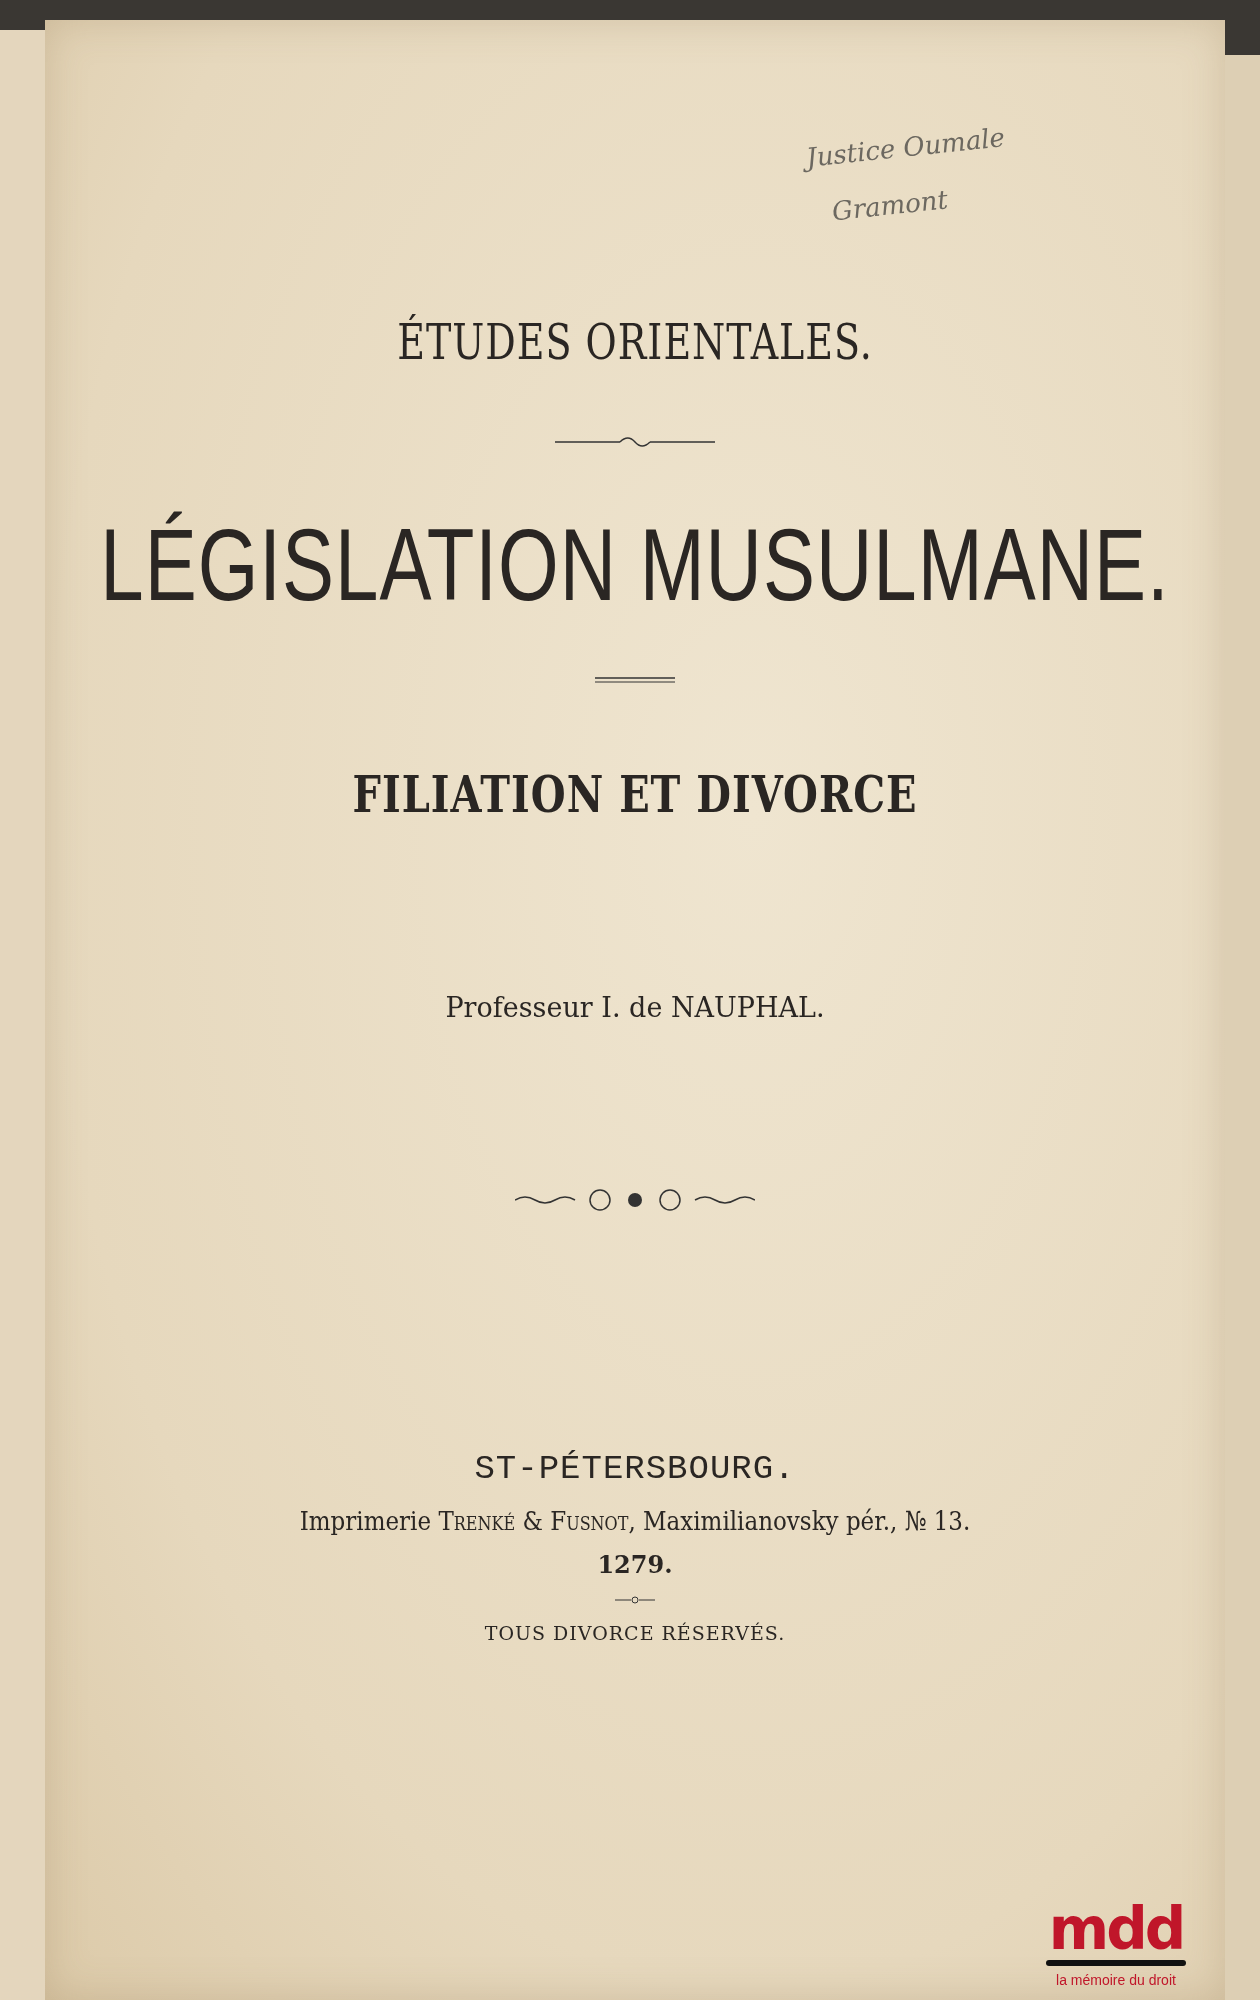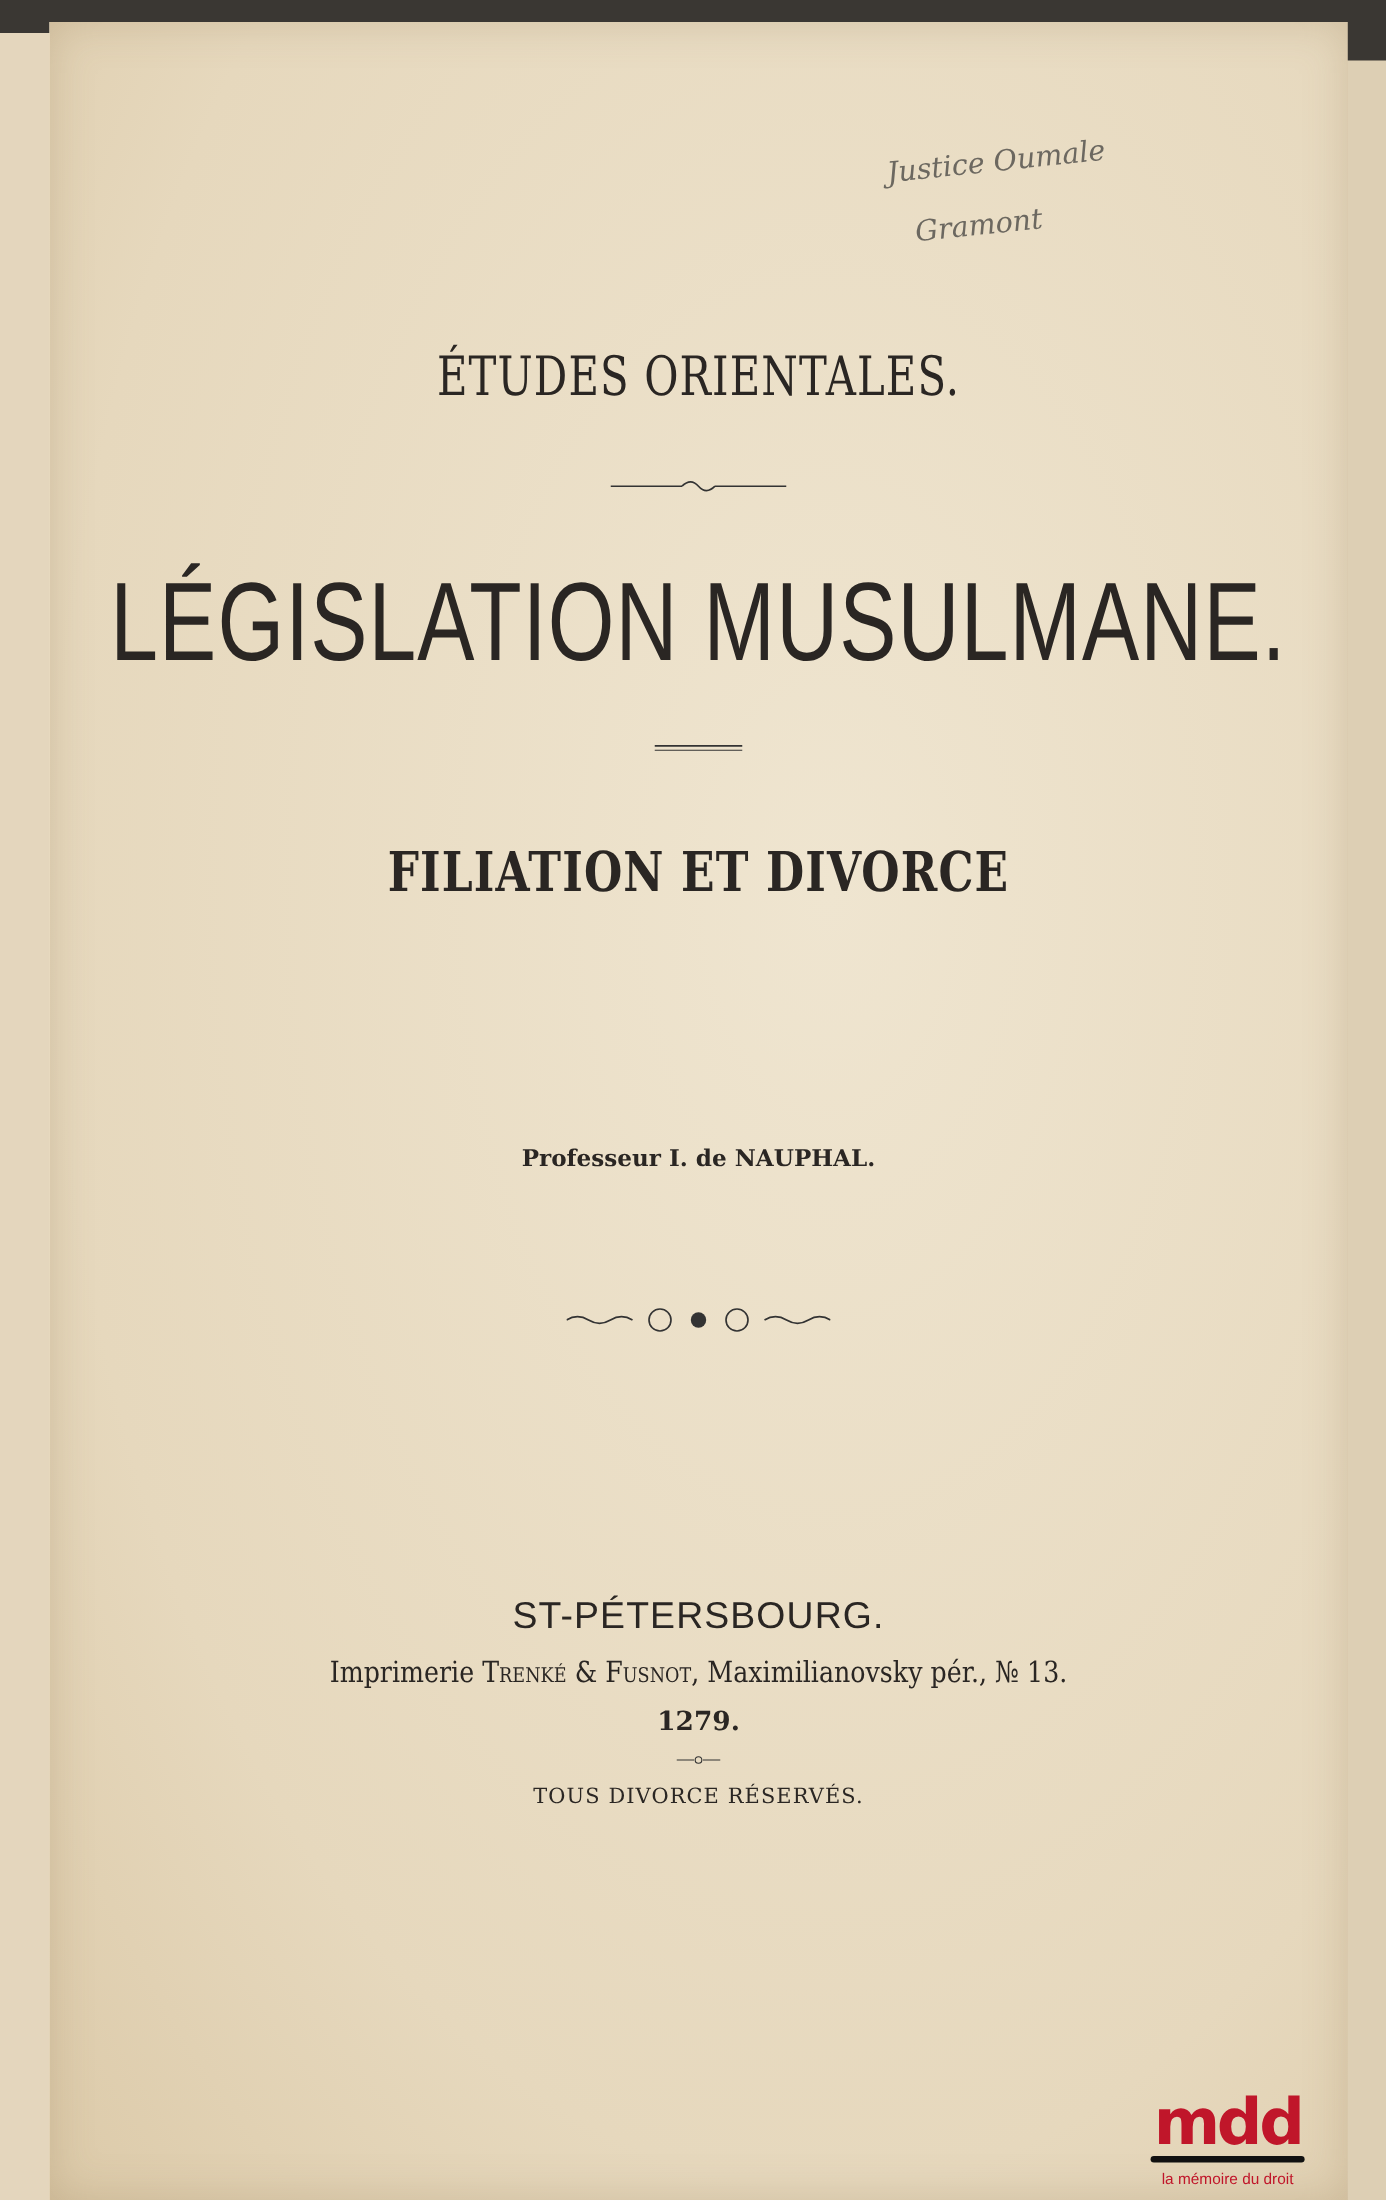--- a/index.html
+++ b/index.html
@@ -9,22 +9,22 @@
   .page{position:absolute;left:45px;top:20px;width:1180px;height:1980px;background:#ebdfc8;
         background-image:radial-gradient(ellipse at 60% 40%, #efe5d0 0%, #e6d8bd 70%, #dccaa9 100%);
         box-shadow: inset 0 0 40px rgba(140,110,70,0.25);}
   .center{position:absolute;left:0;width:1180px;text-align:center;color:#2a2623;}
   .handnote{position:absolute;left:765px;top:95px;width:280px;height:140px;font-family:"DejaVu Serif",serif;font-style:italic;color:#6c6860;font-size:26px;line-height:56px;transform:rotate(-6deg);}
   .series{top:300px;font-size:38px;letter-spacing:1px;transform:scaleY(1.3);}
   .orn{display:block;margin:0 auto;}
   .title{top:500px;font-size:78px;letter-spacing:1px;transform:scaleY(1.3);font-family:"Liberation Sans",sans-serif;}
   .subtitle{top:750px;font-size:40px;font-weight:bold;transform:scaleY(1.25);letter-spacing:1px;}
   .parle{top:917px;font-size:17px;letter-spacing:2px;}
-  .author{top:1020px;font-size:21px;font-weight:bold;}
-  .city{top:1430px;font-size:34px;letter-spacing:1px;font-family:Liberation Sans, sans-serif;}
+  .author{top:972px;font-size:27px;font-weight:normal;}
+  .city{top:1430px;font-size:34px;letter-spacing:1px;font-family:Liberation Mono, monospace;}
   .printer{top:1488px;font-size:23px;transform:scaleY(1.15);}
   .sc{font-variant:small-caps;}
   .year{top:1530px;font-size:24px;font-weight:bold;}
   .rights{top:1602px;font-size:19px;letter-spacing:1px;}
   .logo{position:absolute;left:1036px;top:1900px;width:160px;height:100px;}
   .logo-mark{font-family:"DejaVu Sans",sans-serif;font-size:58px;font-weight:bold;color:#c0162a;letter-spacing:-3px;line-height:58px;text-align:center;}
   .logo-bar{height:6px;background:#111;border-radius:3px;margin:2px 10px 6px 10px;}
   .logo-text{font-family:Liberation Sans, sans-serif;font-size:14px;color:#c0162a;text-align:center;}
 </style>
 </head>

